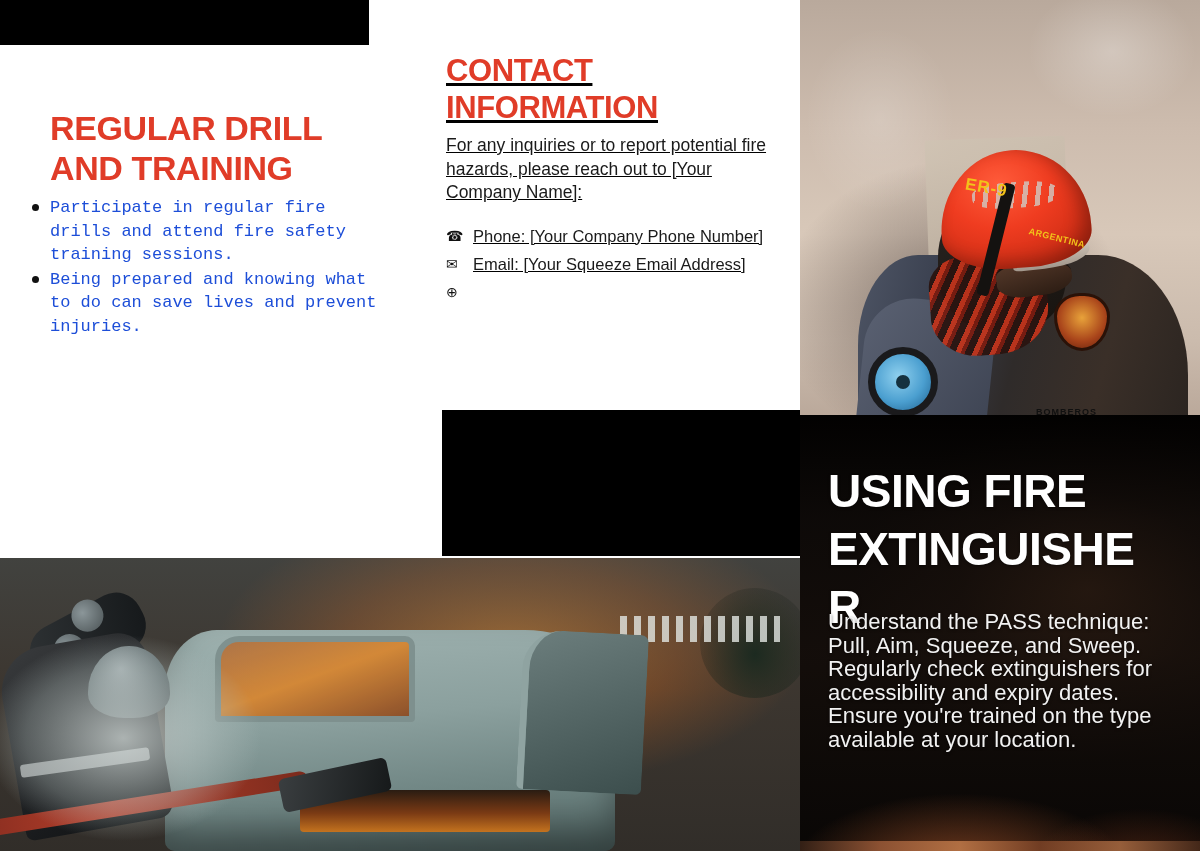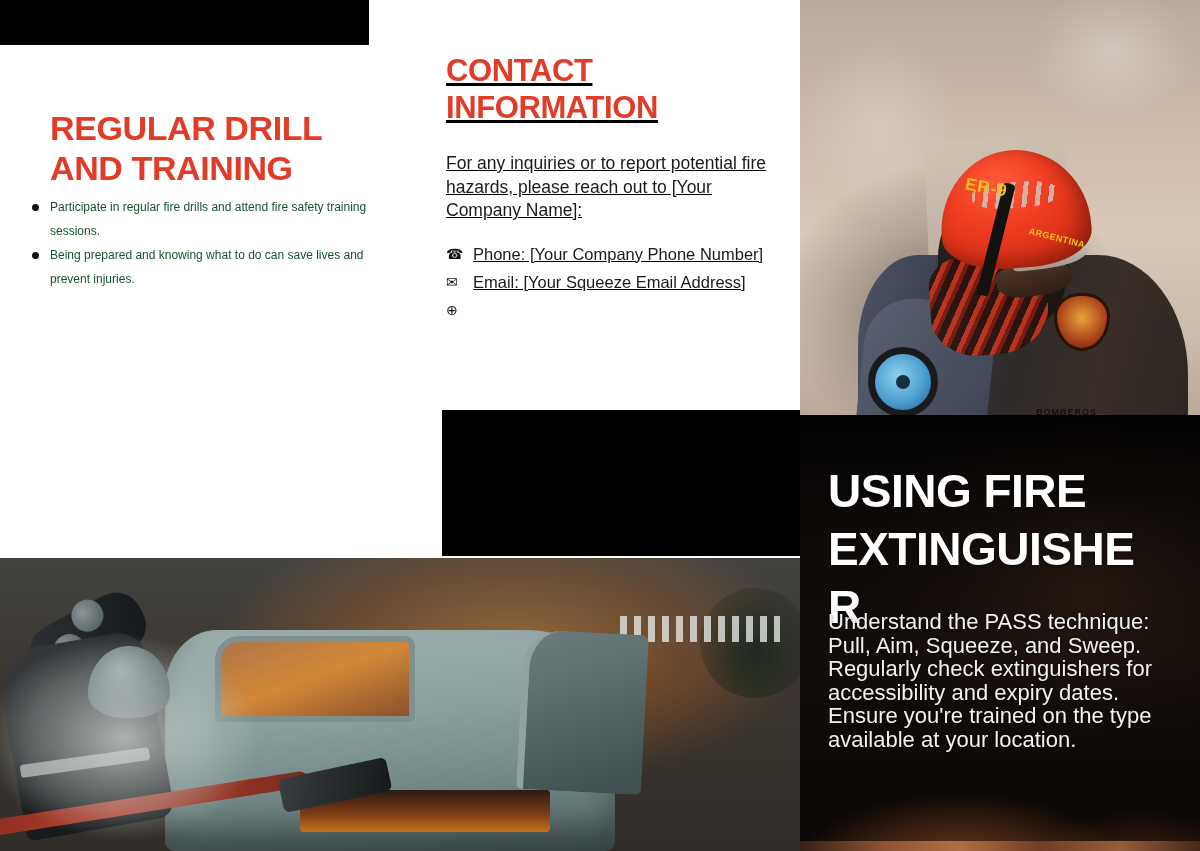--- a/index.html
+++ b/index.html
@@ -42,24 +42,25 @@
     line-height:40px;
     margin-left:24px;
   }
   ul.bullets {
     list-style:none;
     margin-top:8px;
   }
   ul.bullets li {
     position:relative;
     padding-left:24px;
-    font-size:12px;
+    font-size:17px;
     line-height:23.5px;
-    color:#14532d;
+    color:#1d4ed8;
     margin-bottom:1px;
+    font-family:Liberation Mono, monospace;
   }
   ul.bullets li:before {
     content:"";
     position:absolute;
     left:6px; top:8px;
     width:7px; height:7px;
     border-radius:50%;
     background:#111111;
   }
 
@@ -67,21 +68,21 @@
   .col-mid {
     position:absolute; left:446px; top:52px;
     width:345px;
     text-decoration:underline;
   }
   .col-mid .h-red {
     font-size:31px;
     line-height:37px;
   }
   .mid-intro {
-    margin-top:26px;
+    margin-top:8px;
     font-size:17.5px;
     line-height:23.5px;
     color:#1a1a1a;
   }
   ul.contact {
     list-style:none;
     margin-top:17px;
   }
   ul.contact li {
     position:relative;

